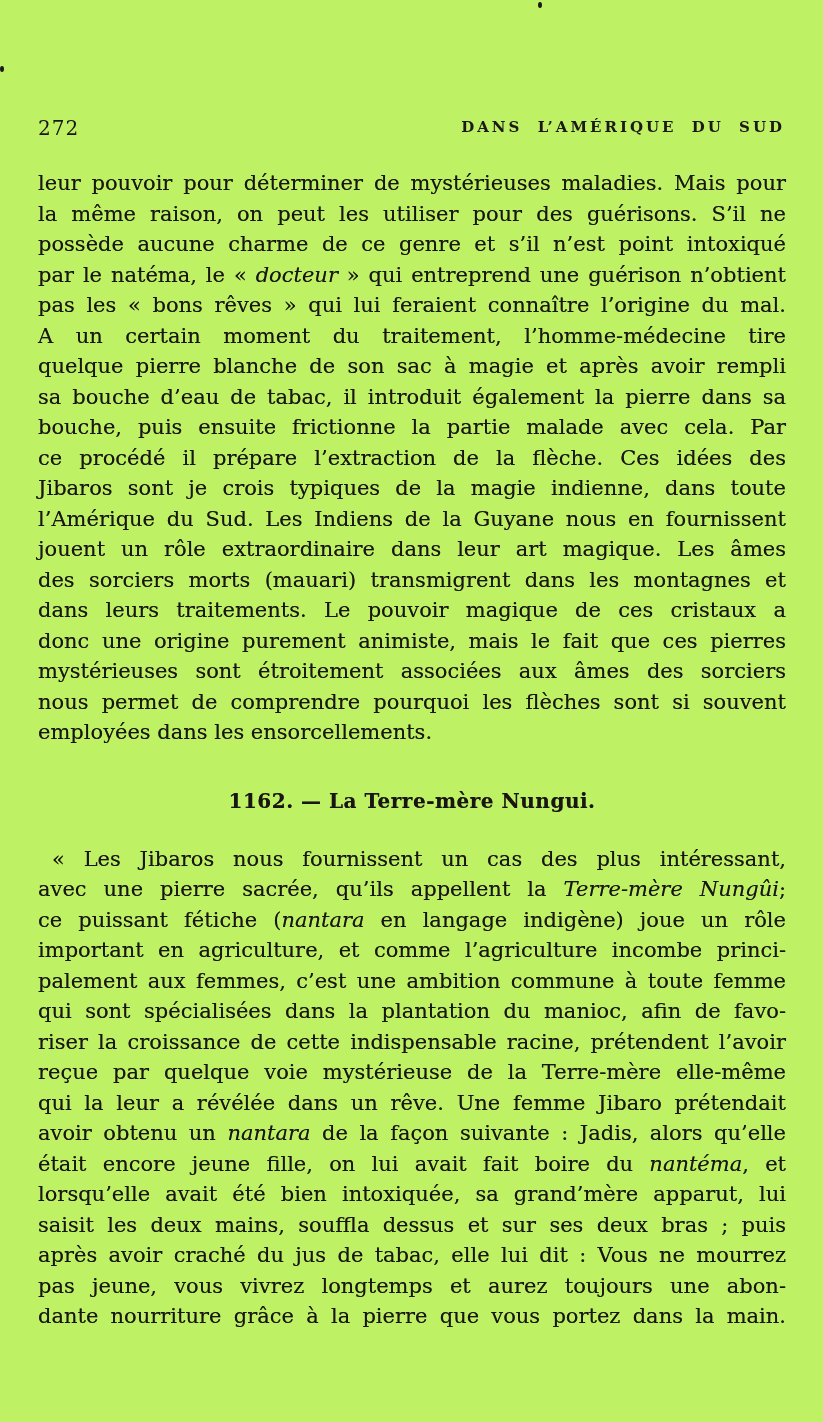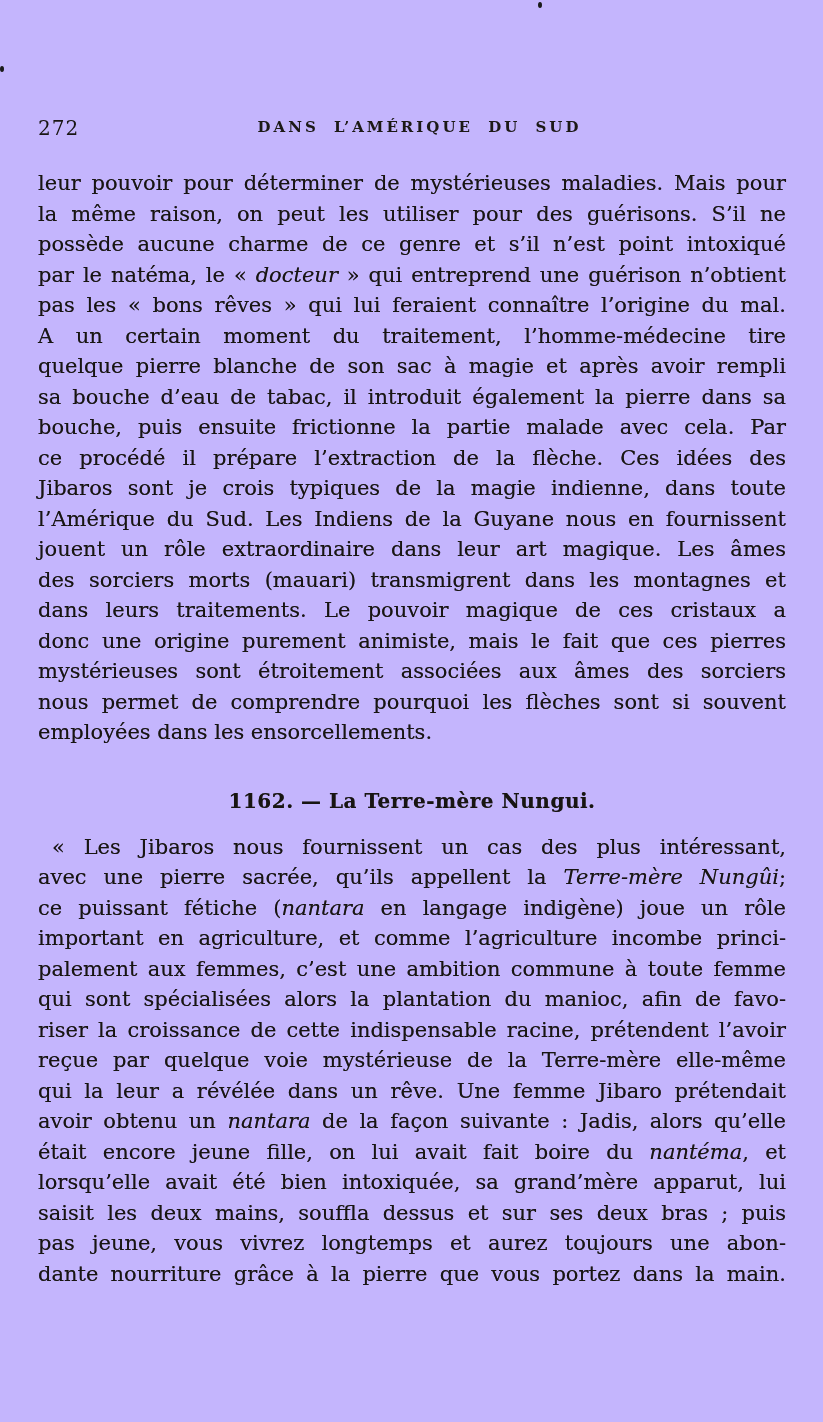--- a/index.html
+++ b/index.html
@@ -4,36 +4,36 @@
 <style>
   html, body { margin: 0; padding: 0; }
   body {
     width: 823px; height: 1422px;
     background: #ffffff;
     font-family: "DejaVu Serif", "Liberation Serif", serif;
   }
   .page {
     position: relative;
     width: 823px; height: 1422px;
-    background: #c4b5fd;
+    background: #bef264;
     overflow: hidden;
     color: #181512;
   }
   .page-header {
     position: absolute;
     top: 114px; left: 38px; right: 38px;
     height: 26px;
   }
   .page-number {
     position: absolute; left: 0; top: 2px;
     font-size: 20px; letter-spacing: 1px;
   }
   .running-head {
     position: absolute; left: 16px; right: 0; top: 4px;
-    text-align: center;
+    text-align: right;
     font-size: 15px;
     font-weight: bold;
     letter-spacing: 3px;
     word-spacing: 7px;
     color: #1c1916;
   }
   .body-column {
     position: absolute;
     top: 168px; left: 38px;
     width: 748px;
@@ -44,21 +44,21 @@
     text-align: justify;
     text-align-last: justify;
     text-justify: inter-word;
     text-shadow: 0 0 0.5px rgba(20,15,10,0.55);
   }
   .line i { }
   .line.short { text-align: center; text-align-last: left; }
   .line.indent { text-indent: 14px; }
   .section-heading {
     margin-top: 38px;
-    margin-bottom: 16px;
+    margin-bottom: 28px;
     line-height: 30px;
     font-size: 20px;
     font-weight: bold;
     text-align: center;
     letter-spacing: 0.5px;
     text-shadow: 0 0 0.5px rgba(20,15,10,0.55);
   }
   .speck {
     position: absolute;
     background: #1a1a1a;
@@ -105,27 +105,28 @@
       </div>
 
     <div class="section-heading">1162. — La Terre-mère Nungui.</div>
 
     <div class="paragraph">
         <div class="line indent"><span>« Les Jibaros nous fournissent un cas des plus intéressant,</span></div>
         <div class="line"><span>avec une pierre sacrée, qu’ils appellent la </span><i>Terre-mère Nungûi</i><span>;</span></div>
         <div class="line"><span>ce puissant fétiche (</span><i>nantara</i><span> en langage indigène) joue un rôle</span></div>
         <div class="line"><span>important en agriculture, et comme l’agriculture incombe princi-</span></div>
         <div class="line"><span>palement aux femmes, c’est une ambition commune à toute femme</span></div>
-        <div class="line"><span>qui sont spécialisées alors la plantation du manioc, afin de favo-</span></div>
+        <div class="line"><span>qui sont spécialisées dans la plantation du manioc, afin de favo-</span></div>
         <div class="line"><span>riser la croissance de cette indispensable racine, prétendent l’avoir</span></div>
         <div class="line"><span>reçue par quelque voie mystérieuse de la Terre-mère elle-même</span></div>
         <div class="line"><span>qui la leur a révélée dans un rêve. Une femme Jibaro prétendait</span></div>
         <div class="line"><span>avoir obtenu un </span><i>nantara</i><span> de la façon suivante : Jadis, alors qu’elle</span></div>
         <div class="line"><span>était encore jeune fille, on lui avait fait boire du </span><i>nantéma</i><span>, et</span></div>
         <div class="line"><span>lorsqu’elle avait été bien intoxiquée, sa grand’mère apparut, lui</span></div>
         <div class="line"><span>saisit les deux mains, souffla dessus et sur ses deux bras ; puis</span></div>
+        <div class="line"><span>après avoir craché du jus de tabac, elle lui dit : Vous ne mourrez</span></div>
         <div class="line"><span>pas jeune, vous vivrez longtemps et aurez toujours une abon-</span></div>
         <div class="line"><span>dante nourriture grâce à la pierre que vous portez dans la main.</span></div>
       </div>
 
   </div>
 
 </div>
 
 </body></html>

